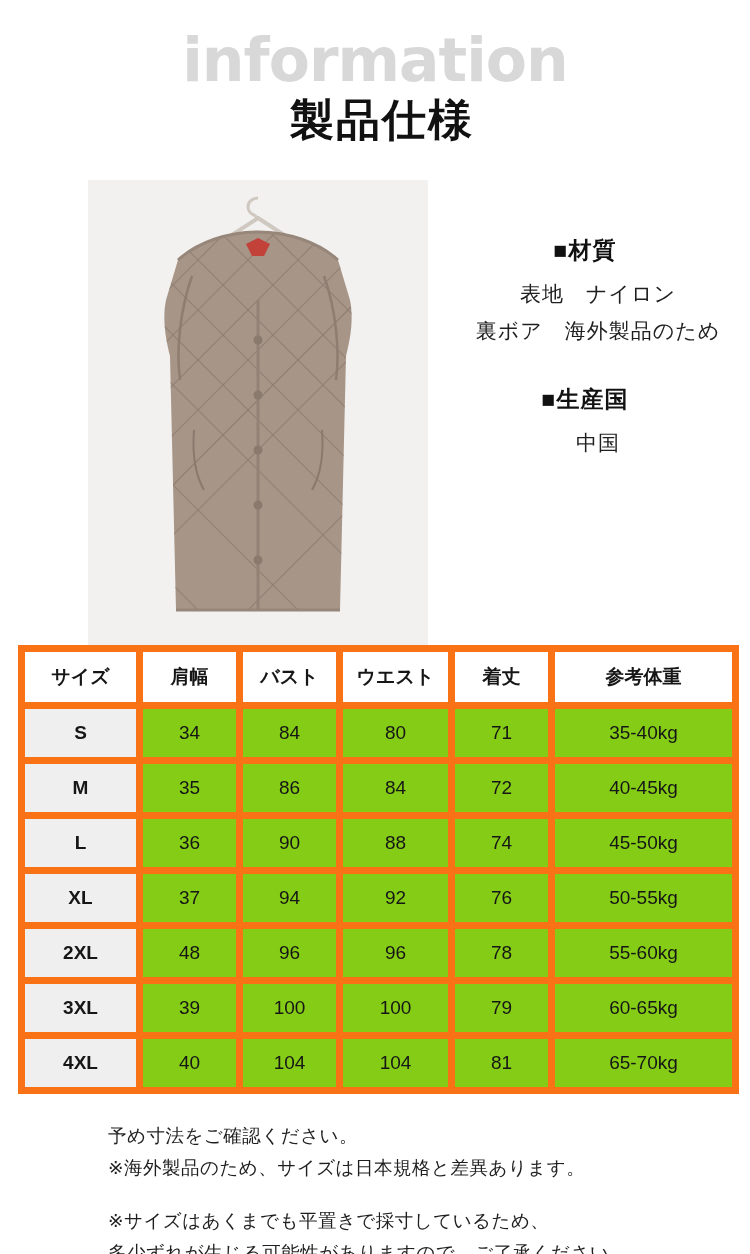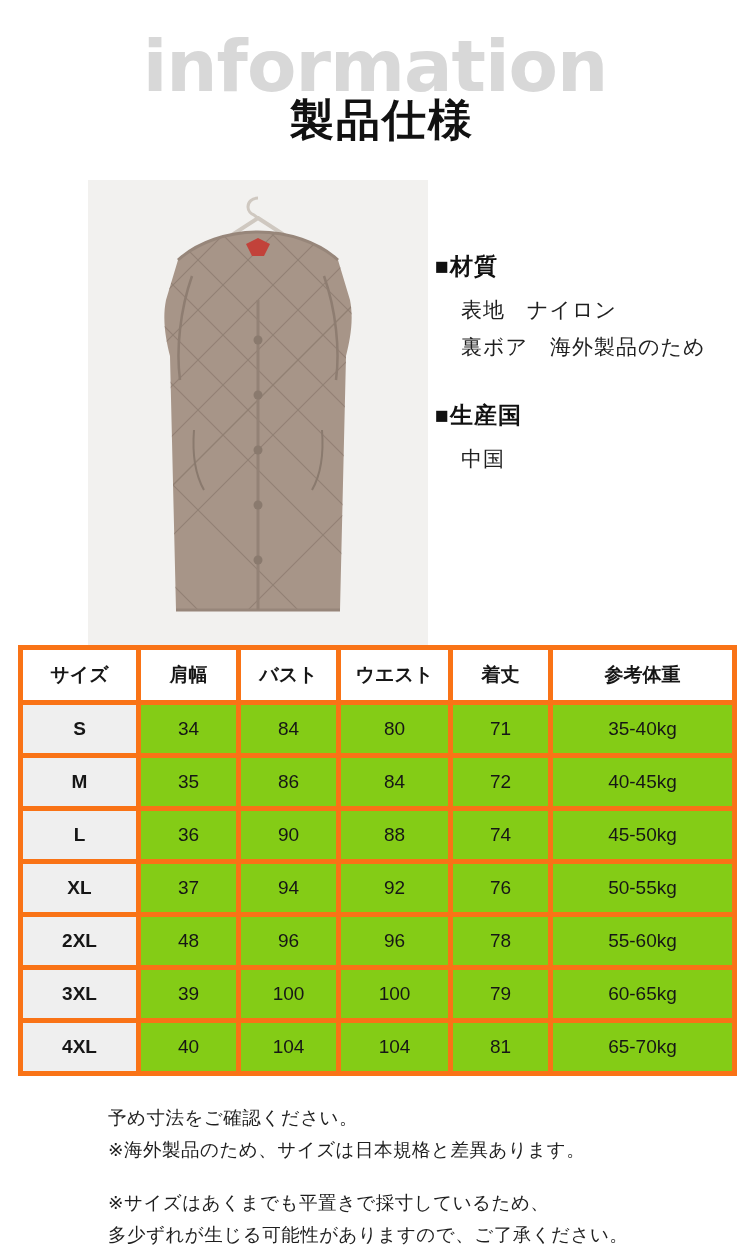--- a/index.html
+++ b/index.html
@@ -20,21 +20,21 @@
   .header {
     position: relative;
     height: 170px;
   }
   .watermark {
     position: absolute;
     top: 30px;
     left: 0;
     width: 750px;
     text-align: center;
-    font-size: 72px;
+    font-size: 60px;
     font-weight: bold;
     color: #d8d8d8;
     letter-spacing: -1px;
     line-height: 1;
     user-select: none;
     font-family: "DejaVu Sans", sans-serif;
   }
   .page-title {
     position: absolute;
     top: 96px;
@@ -61,22 +61,23 @@
     width: 340px;
     height: 465px;
     background: #f2f1ef;
     overflow: hidden;
   }
   .photo svg { display: block; }
 
   .specs {
     position: absolute;
     left: 435px;
-    top: 81px;
+    top: 65px;
     width: 300px;
+    text-align: center;
   }
   .spec-head {
     font-size: 23px;
     font-weight: bold;
     color: #111;
     margin-bottom: 10px;
     letter-spacing: 1px;
   }
   .spec-line {
     font-size: 21px;
@@ -91,21 +92,21 @@
   .table-wrap {
     margin: 0 18px;
   }
   table.size-table {
     border-collapse: collapse;
     width: 714px;
     table-layout: fixed;
   }
   table.size-table th,
   table.size-table td {
-    border: 5px solid #f97316;
+    border: 7px solid #f97316;
     text-align: center;
     font-size: 19px;
     height: 46px;
     color: #161616;
   }
   table.size-table thead th {
     background: #ffffff;
     font-weight: bold;
     font-size: 19px;
     height: 48px;

